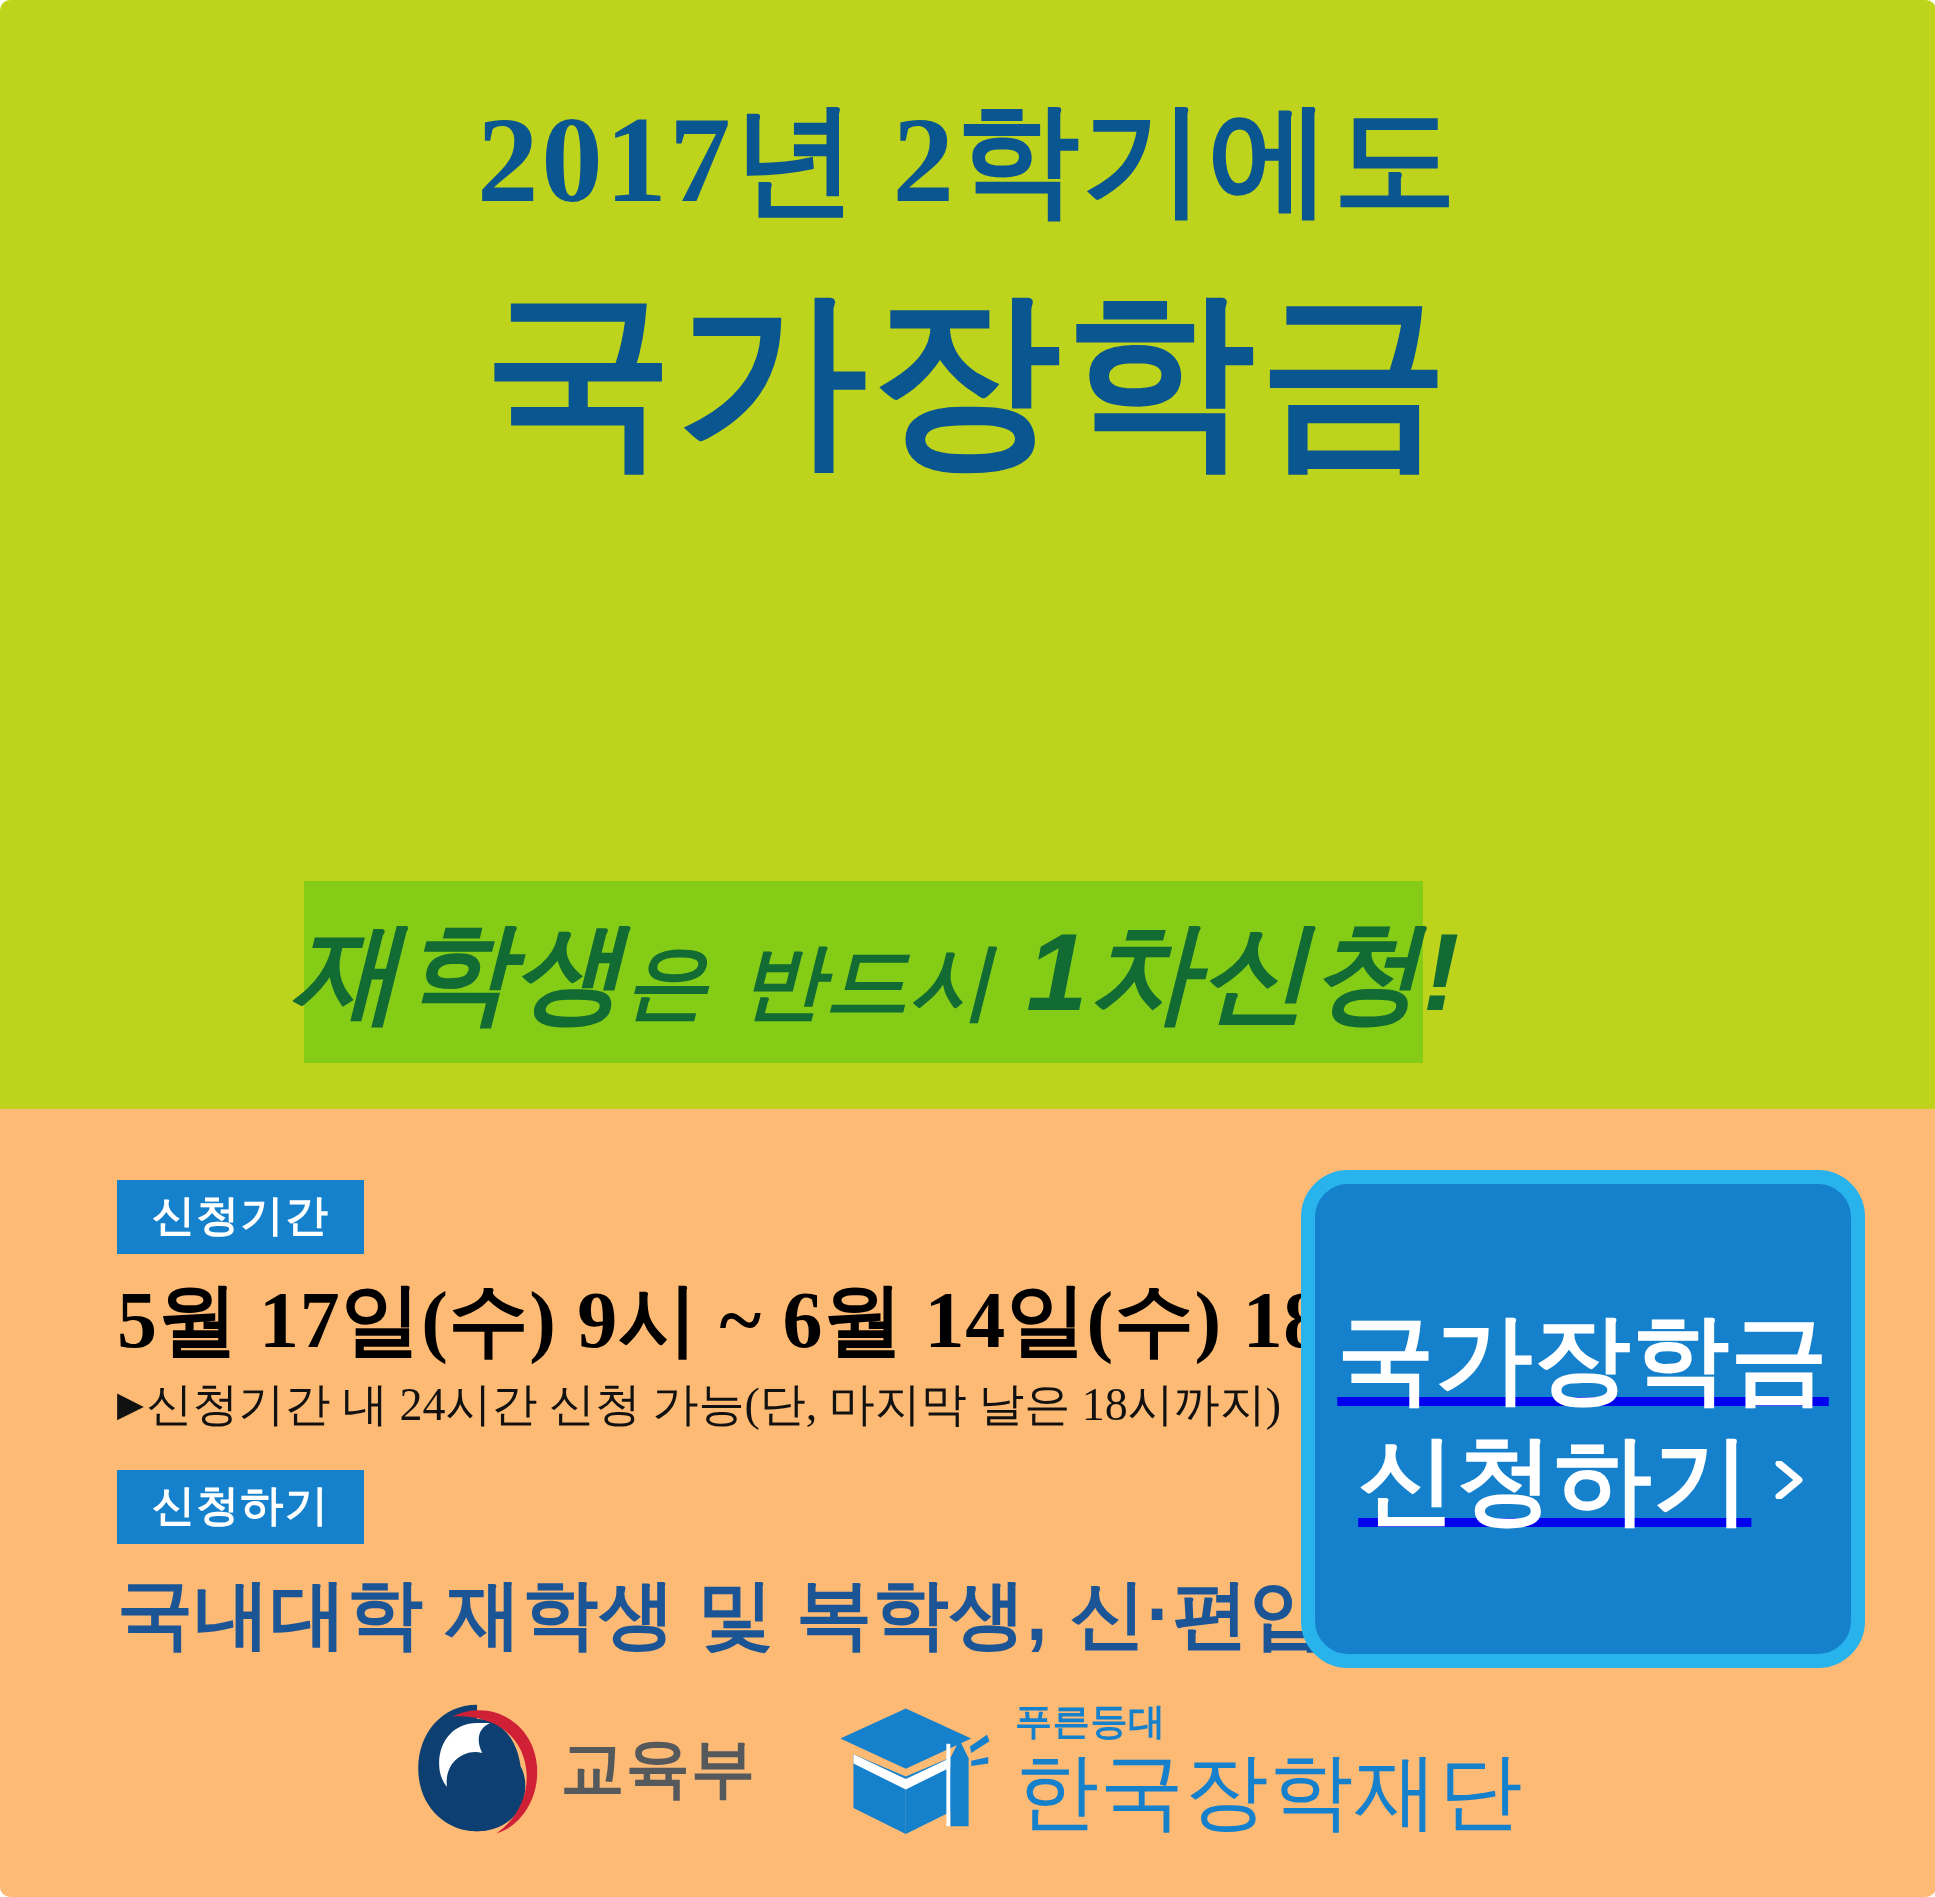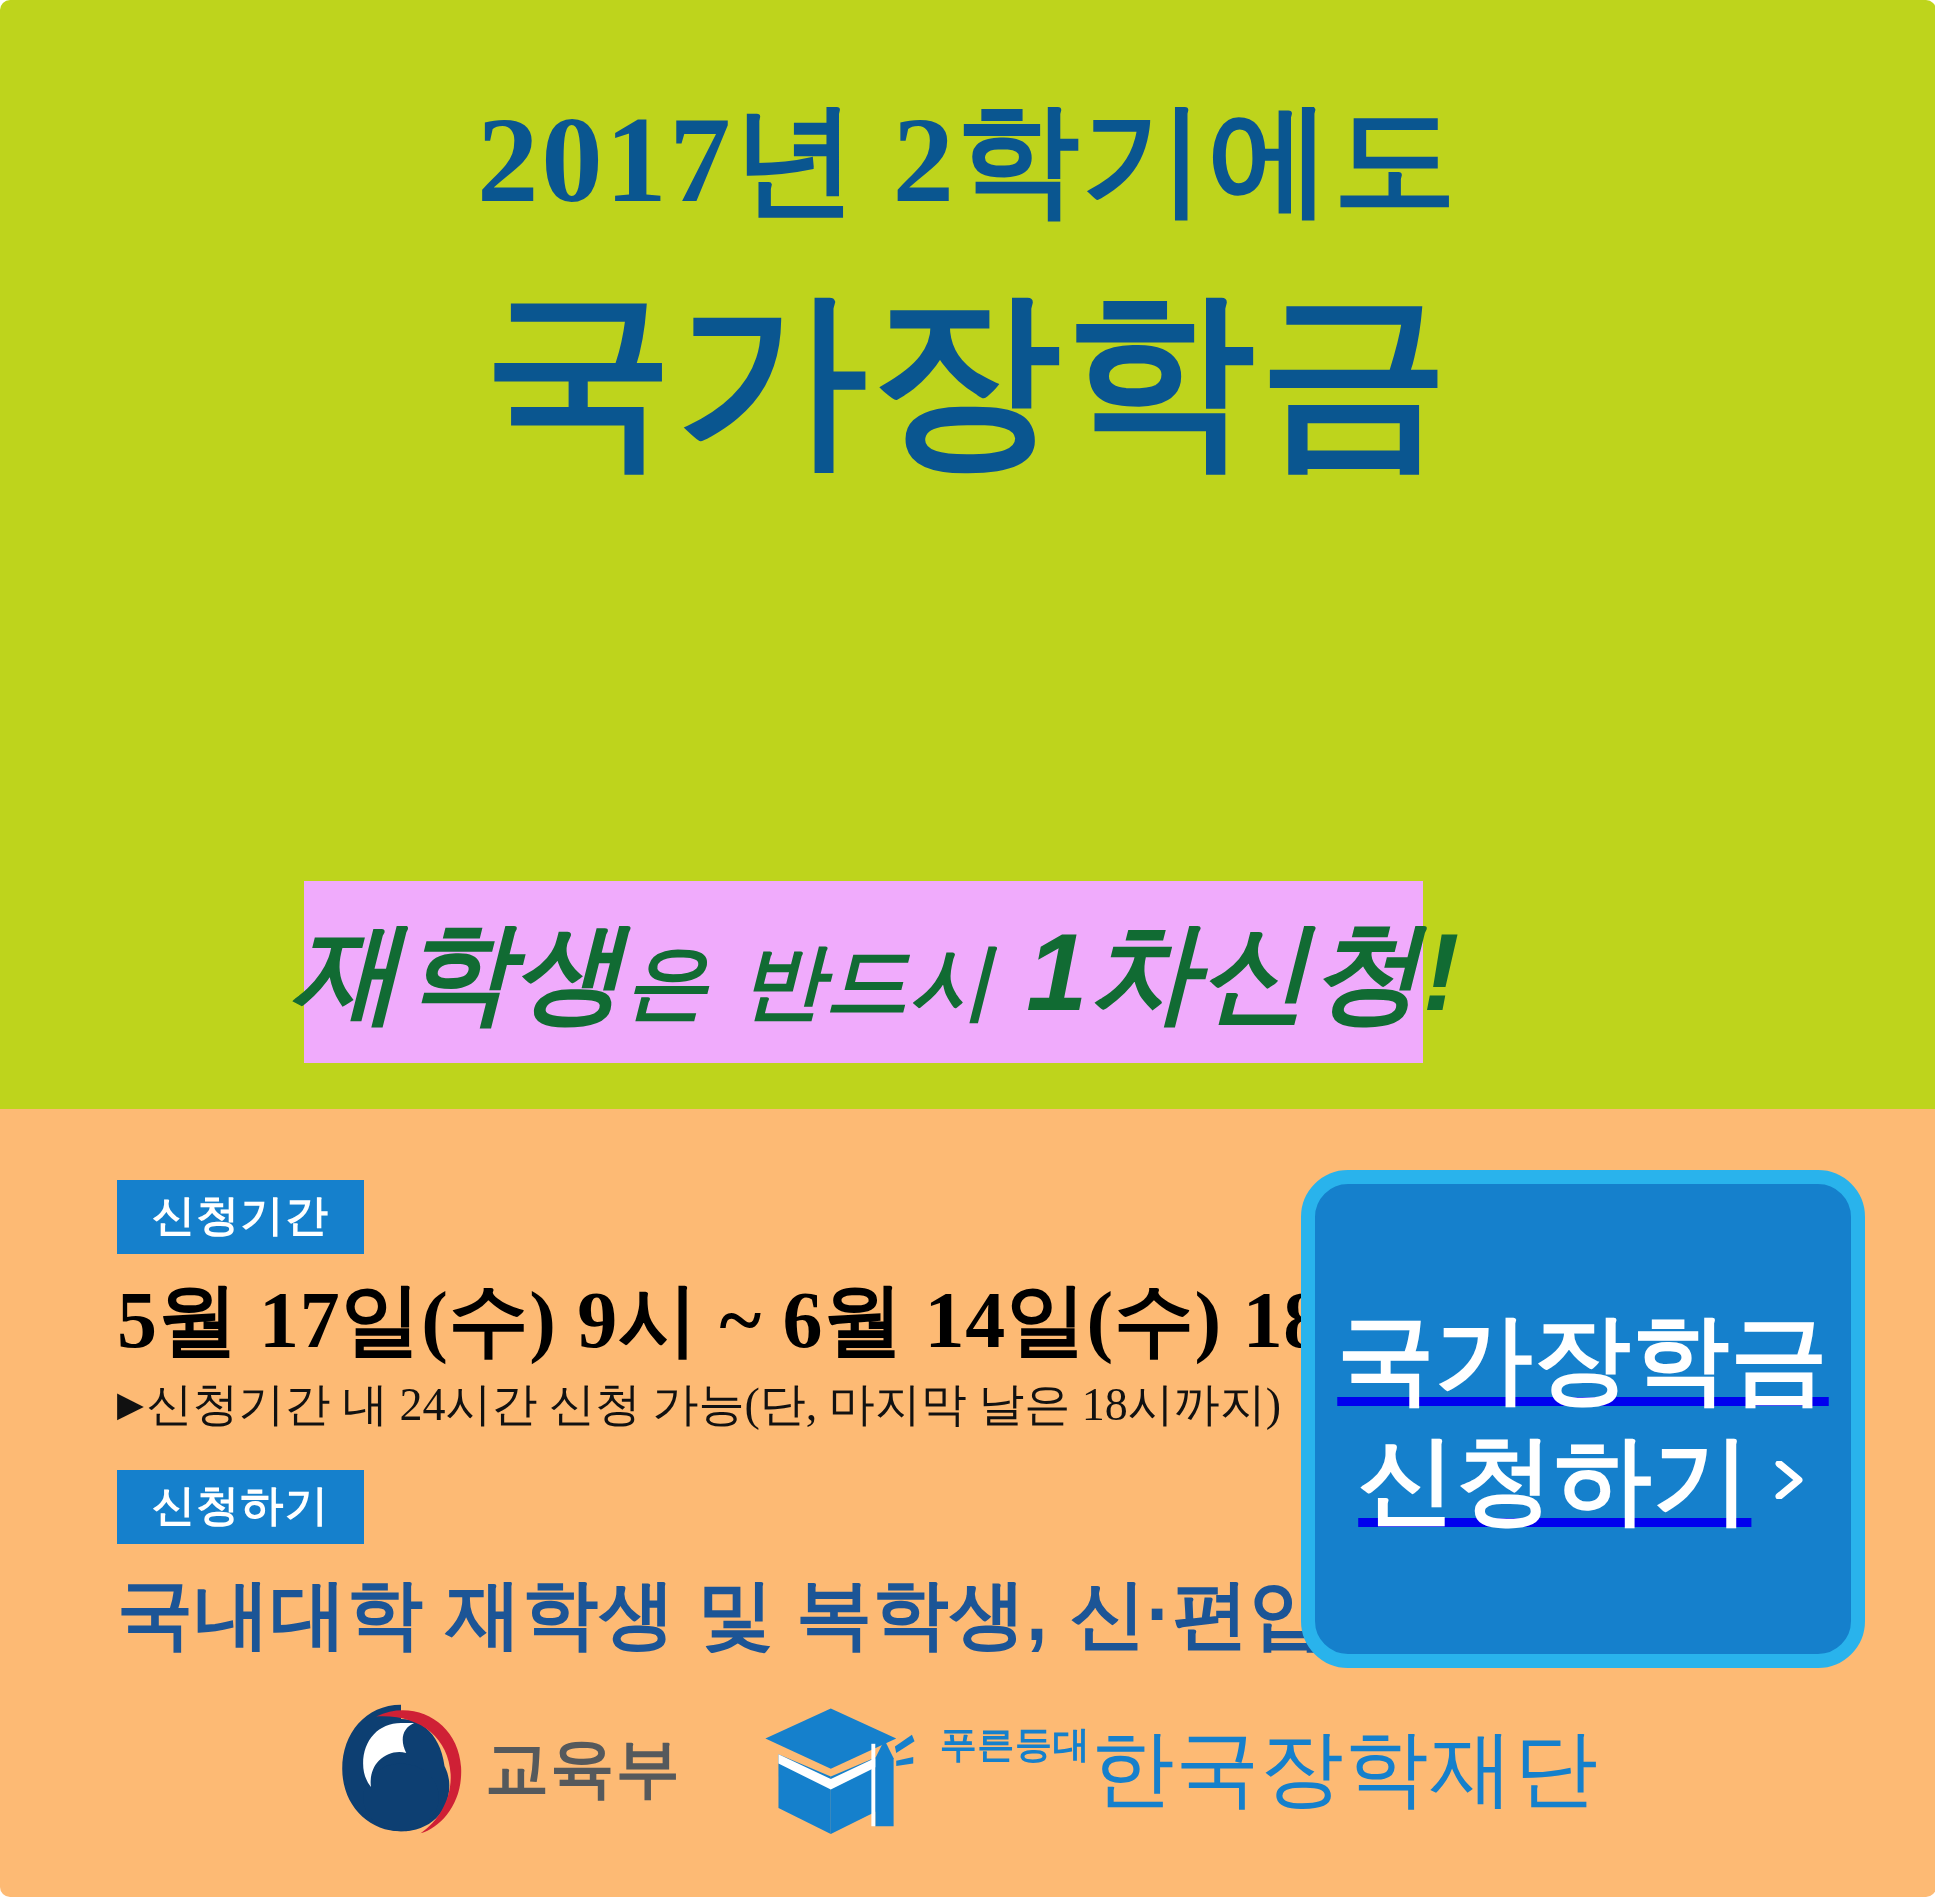--- a/index.html
+++ b/index.html
@@ -77,21 +77,21 @@
     white-space: nowrap;
   }
 
   
   .hero-highlight {
     position: absolute;
     left: 304px;
     top: 881px;
     width: 1094px;
     height: 182px;
-    background: #f0abfc;
+    background: #84cc16;
     display: flex;
     align-items: center;
     justify-content: center;
     padding-left: 25px;
   }
   .hero-highlight-text {
     font-family: "Liberation Sans", "DejaVu Sans", sans-serif;
     font-size: 110px;
     font-weight: 700;
     line-height: 1;
@@ -241,20 +241,21 @@
   }
 
   .logo-kosaf {
     display: flex;
     align-items: center;
     gap: 15.7px;
   }
   .logo-kosaf-mark { width: 156px; height: 140px; display: block; }
   .logo-kosaf-words {
     display: flex;
+    flex-direction: column;
     justify-content: center;
     margin-left: 8px;
   }
   .logo-kosaf-sub {
     font-family: "Liberation Sans", "DejaVu Sans", sans-serif;
     font-size: 37px;
     font-weight: 700;
     color: #1580cc;
     line-height: 1;
     letter-spacing: 0.7px;

